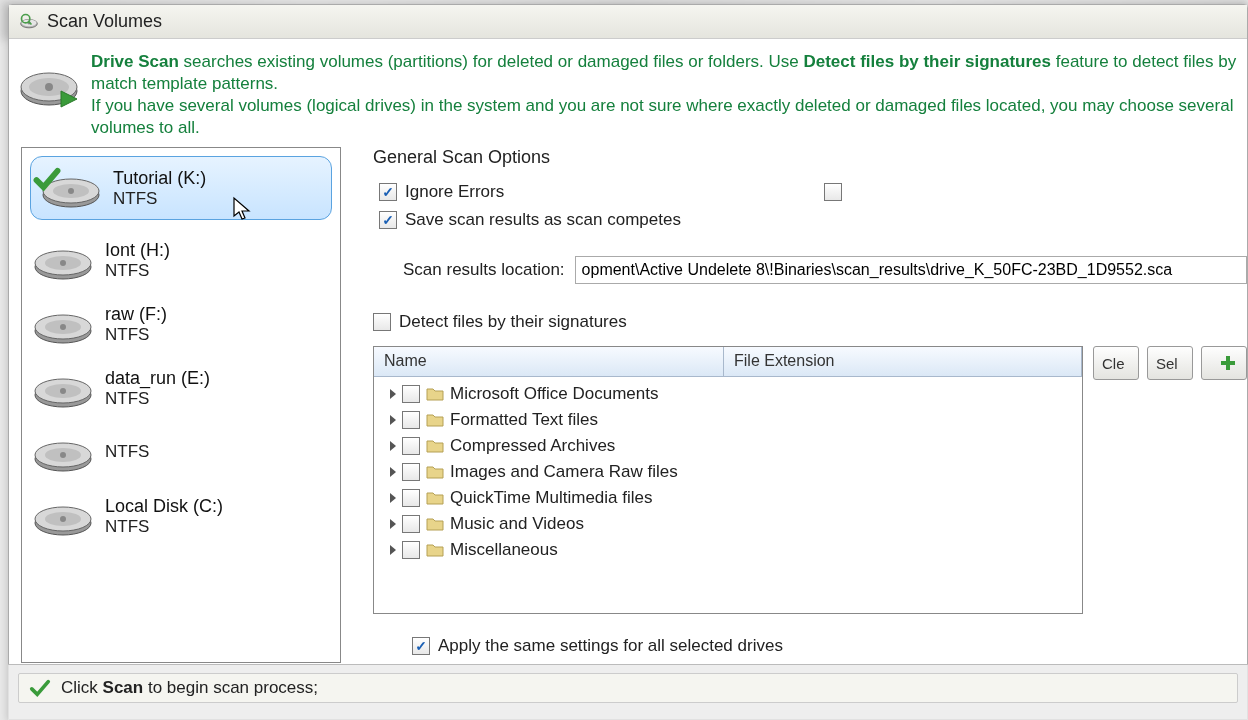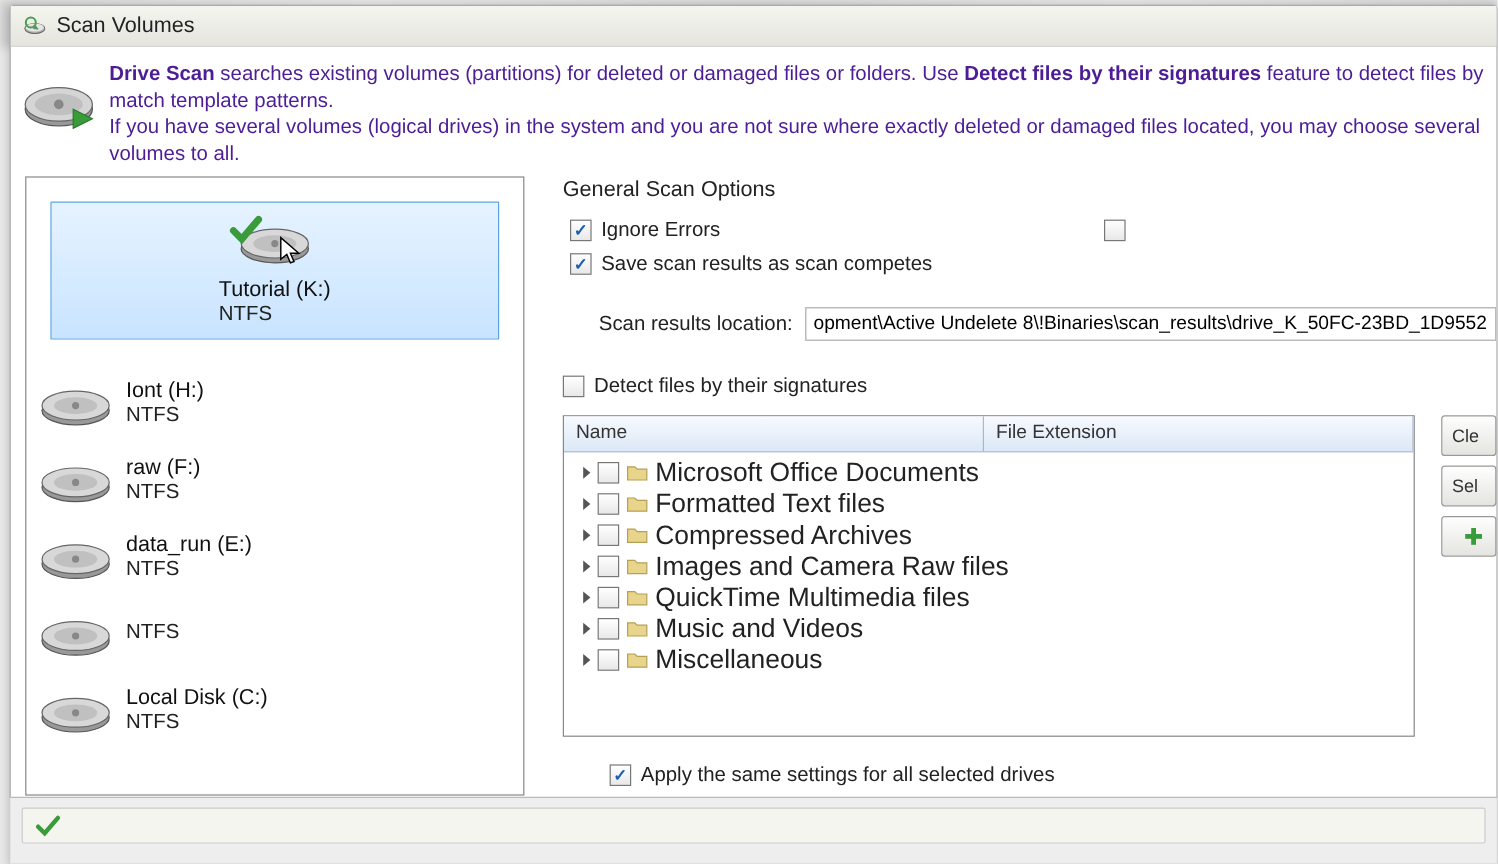--- a/index.html
+++ b/index.html
@@ -38,21 +38,21 @@
     display: flex;
     padding: 12px 8px 4px 8px;
     gap: 10px;
   }
   .desc-icon {
     width: 64px; height: 64px;
     flex-shrink: 0;
   }
   .desc-text {
     font-size: 17px;
-    color: #4c1d95;
+    color: #15803d;
     line-height: 1.3;
   }
   .desc-text b { font-weight: 700; }
   
   .main-row {
     display: flex;
     gap: 12px;
     padding: 4px 0 0 12px;
     height: 520px;
   }
@@ -67,23 +67,22 @@
     display: flex;
     align-items: center;
     gap: 10px;
     padding: 10px 8px;
     border: 1px solid transparent;
     cursor: pointer;
   }
   .volume-item.selected {
     background: linear-gradient(#e6f3ff, #c8e4ff);
     border: 1px solid #5aa3e0;
-    border-radius: 1px;
-    margin: 20px;
-    flex-direction: column;
+    border-radius: 12px;
+    margin: 8px;
   }
   .volume-icon {
     width: 64px; height: 42px;
     position: relative;
   }
   .check-overlay {
     position: absolute;
     left: -6px; top: -2px;
     width: 28px; height: 28px;
   }
@@ -144,21 +143,21 @@
   
   .sig-row {
     display: flex;
     align-items: center;
     gap: 8px;
     margin-top: 20px;
   }
   
   .sig-table-wrap {
     display: flex;
-    gap: 22px;
+    gap: 10px;
     margin-top: 6px;
   }
   .sig-table {
     border: 1px solid #888;
     width: 710px;
     height: 268px;
     background: #fff;
     display: flex;
     flex-direction: column;
   }
@@ -185,25 +184,24 @@
     height: 26px;
   }
   .expander {
     width: 0; height: 0;
     border-top: 5px solid transparent;
     border-bottom: 5px solid transparent;
     border-left: 6px solid #555;
     cursor: pointer;
   }
   .folder-icon { width: 18px; height: 16px; }
-  .sig-label { font-size: 22px; color: #222; }
+  .sig-label { font-size: 17px; color: #222; }
   
   .side-btns {
     display: flex;
-    flex-direction: column;
     gap: 8px;
   }
   .side-btn {
     width: 46px; height: 34px;
     border: 1px solid #999;
     background: linear-gradient(#fefefe,#e4e4e0);
     border-radius: 3px;
     font-size: 15px;
     color: #333;
     display: flex;
@@ -476,18 +474,21 @@
       </div>
     </div>
   </div>
 </div>
 
 <div class="footer-glass">
   <div class="footer-bar">
     <svg class="check-icon" viewBox="0 0 24 24">
       <path d="M3 13 L9 19 L21 5" stroke="#3a9b3a" stroke-width="4" fill="none" stroke-linecap="round"></path>
     </svg>
+    <span class="footer-text">
+      <span>Click </span><b>Scan</b><span> to begin scan process;</span>
+    </span>
   </div>
 </div>
 
 <svg class="cursor" viewBox="0 0 20 26">
   <path d="M2 2 L2 20 L7 16 L10 23 L13 22 L10 15 L17 15 Z" fill="#fff" stroke="#000" stroke-width="1.2"></path>
 </svg>
 
 </body></html>

